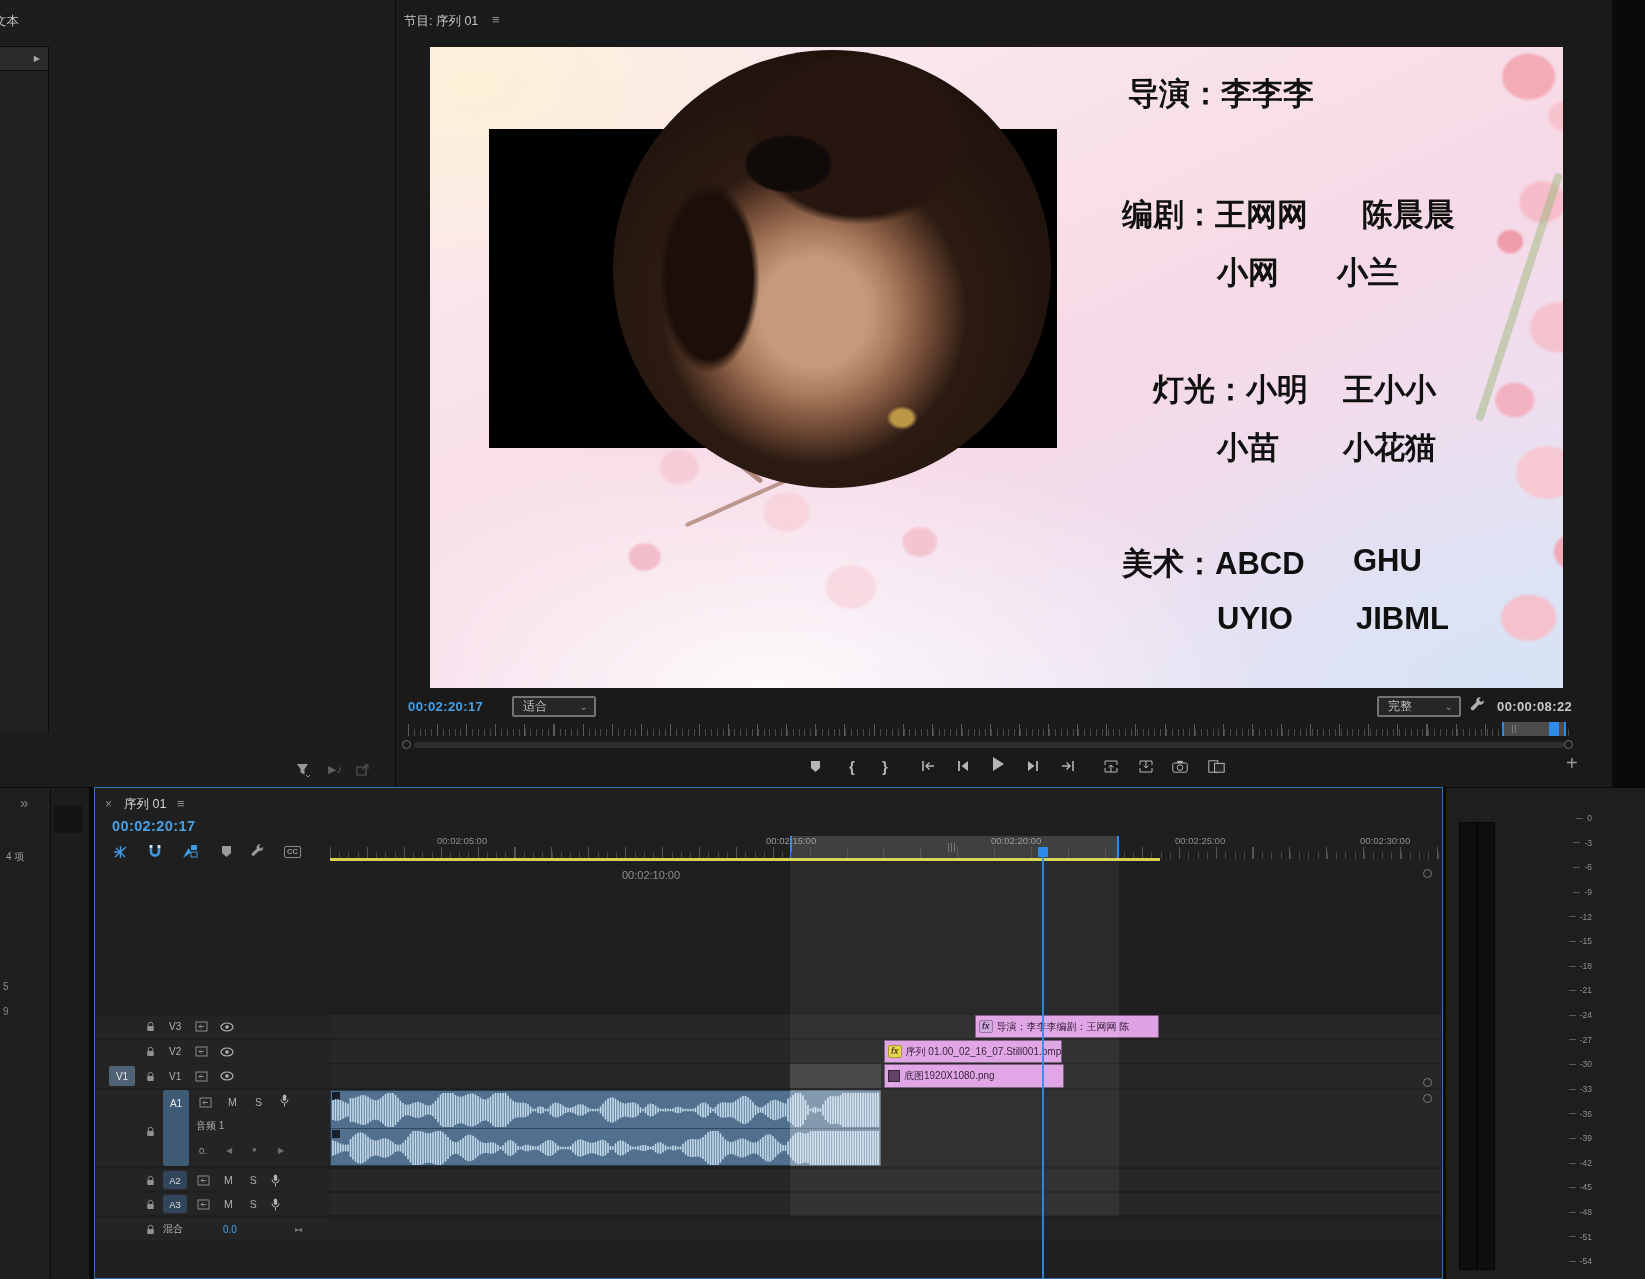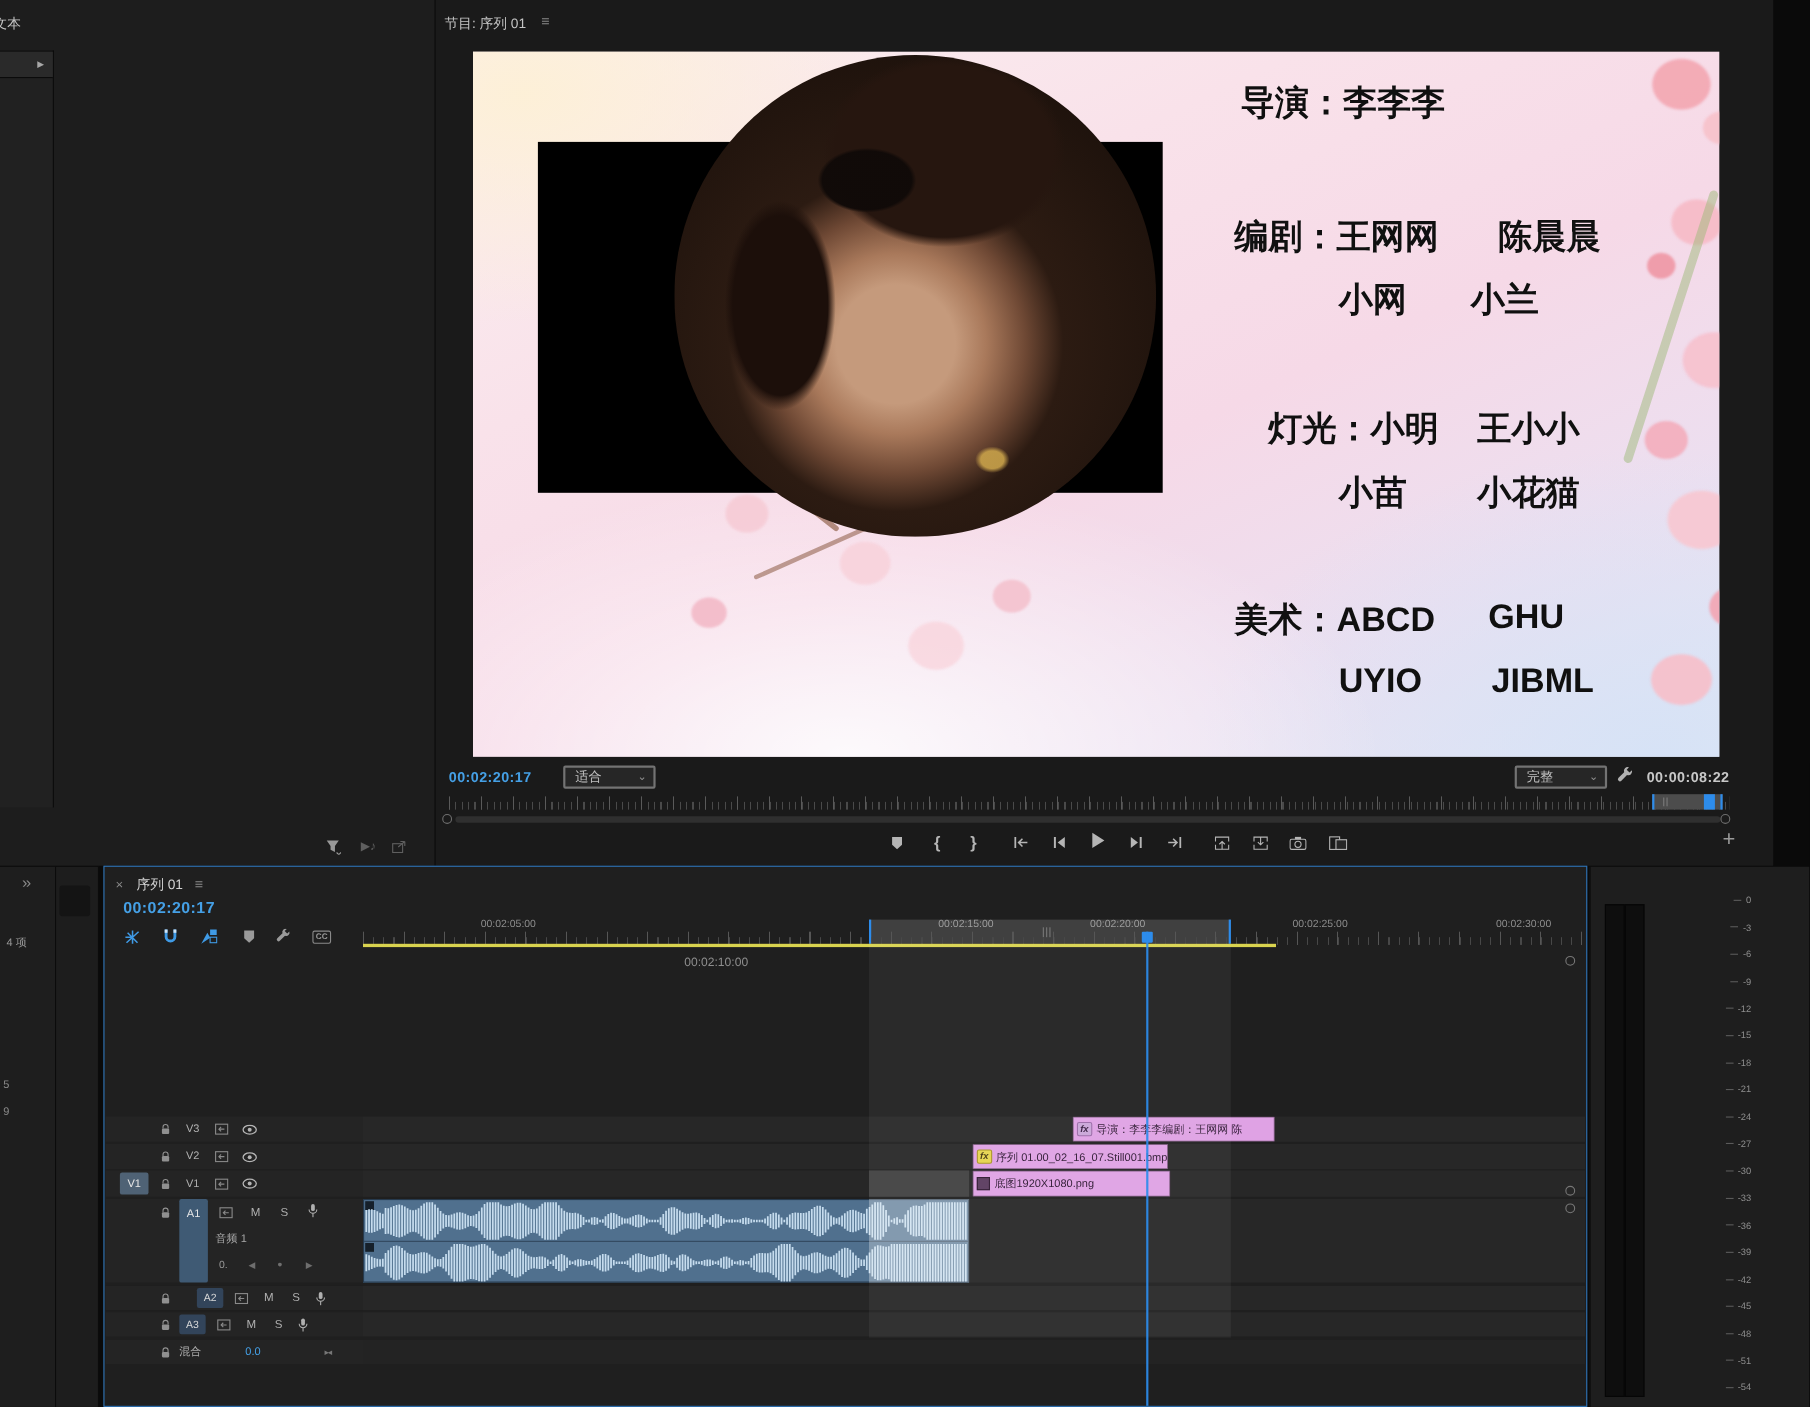--- a/index.html
+++ b/index.html
@@ -318,21 +318,21 @@
   </div>
   <div class="abs" style="left:284px;top:846px;border:1px solid #8a8a8a;border-radius:2px;color:#9a9a9a;font-size:7.5px;font-weight:700;padding:1px 2px;line-height:1;">CC</div>
 
   <div class="abs" style="left:790px;top:836px;width:329px;height:22px;background:#404040;border-left:2px solid #2d8ceb;border-right:2px solid #2d8ceb;box-sizing:border-box;">
     <div class="abs" style="left:156px;top:7px;width:1px;height:9px;background:#777;"></div>
     <div class="abs" style="left:159px;top:7px;width:1px;height:9px;background:#777;"></div>
     <div class="abs" style="left:162px;top:7px;width:1px;height:9px;background:#777;"></div>
   </div>
   <div class="abs" style="left:437px;top:835px;color:#8e8e8e;font-size:9.5px;">00:02:05:00</div>
   <div class="abs" style="left:622px;top:869px;color:#8e8e8e;font-size:11px;">00:02:10:00</div>
-  <div class="abs" style="left:853px;top:835px;color:#9e9e9e;font-size:9.5px;">00:02:15:00</div>
+  <div class="abs" style="left:766px;top:835px;color:#9e9e9e;font-size:9.5px;">00:02:15:00</div>
   <div class="abs" style="left:991px;top:835px;color:#9e9e9e;font-size:9.5px;">00:02:20:00</div>
   <div class="abs" style="left:1175px;top:835px;color:#8e8e8e;font-size:9.5px;">00:02:25:00</div>
   <div class="abs" style="left:1360px;top:835px;color:#8e8e8e;font-size:9.5px;">00:02:30:00</div>
   <div class="tl-ticks-minor" style="left:330px;top:852px;width:1111px;height:7px;"></div>
   <div class="tl-ticks-major" style="left:330px;top:847px;width:1111px;height:12px;"></div>
 
   <div class="abs" style="left:330px;top:858px;width:830px;height:2.5px;background:#d9d34f;"></div>
 
   <div class="row-bg" style="top:1015px;height:23px;"></div>
   <div class="row-bg" style="top:1040px;height:23px;"></div>
@@ -402,21 +402,21 @@
         </svg>
       </span>
     <span style="margin-left:12px;">
         <svg width="14" height="10">
           <ellipse cx="7" cy="5" rx="6" ry="4" fill="none" stroke="#b5b5b5" stroke-width="1.2"></ellipse>
           <circle cx="7" cy="5" r="1.8" fill="#b5b5b5"></circle>
         </svg>
       </span>
   </div>
 
-  <div class="hdr-cell" style="top:1090px;height:76px;align-items:flex-start;">
+  <div class="hdr-cell" style="top:1090px;height:76px;align-items:center;">
     <span style="margin-left:50px;margin-top:7px;">
         <svg width="9" height="11">
           <path d="M2.2 5 V3.6 a2.3 2.3 0 0 1 4.6 0 V5" fill="none" stroke="#909090"></path>
           <rect x="1.2" y="5" width="6.6" height="5" rx="1" fill="#909090"></rect>
         </svg>
       </span>
     <span style="position:absolute;left:67px;top:0;width:26px;height:76px;background:#3f5a74;color:#eaeaea;font-size:10px;display:flex;align-items:flex-start;justify-content:center;padding-top:8px;box-sizing:border-box;border-radius:2px;">A1</span>
     <span style="position:absolute;left:103px;top:7px;">
         <svg width="13" height="11">
           <rect x="1" y="1" width="11" height="9" fill="none" stroke="#8a8a8a"></rect>
@@ -438,21 +438,21 @@
     <span style="position:absolute;left:182px;top:56px;color:#6e6e6e;font-size:8px;">▶</span>
   </div>
 
   <div class="hdr-cell" style="top:1169px;height:22px;">
     <span style="margin-left:50px;">
         <svg width="9" height="11">
           <path d="M2.2 5 V3.6 a2.3 2.3 0 0 1 4.6 0 V5" fill="none" stroke="#909090"></path>
           <rect x="1.2" y="5" width="6.6" height="5" rx="1" fill="#909090"></rect>
         </svg>
       </span>
-    <span style="margin-left:24px;width:24px;height:18px;background:#32445a;color:#d8d8d8;font-size:9.5px;display:flex;align-items:center;justify-content:center;border-radius:2px;">A2</span>
+    <span style="margin-left:8px;width:24px;height:18px;background:#32445a;color:#d8d8d8;font-size:9.5px;display:flex;align-items:center;justify-content:center;border-radius:2px;">A2</span>
     <span style="margin-left:10px;">
         <svg width="13" height="11">
           <rect x="1" y="1" width="11" height="9" fill="none" stroke="#8a8a8a"></rect>
           <path d="M9 5.5 H4 M6 3.5 4 5.5 l2 2" stroke="#8a8a8a" fill="none"></path>
         </svg>
       </span>
     <span class="trk-label" style="margin-left:14px;font-size:10.5px;">M</span>
     <span class="trk-label" style="margin-left:17px;font-size:10.5px;">S</span>
     <span style="margin-left:14px;">
         <svg width="9" height="13">

